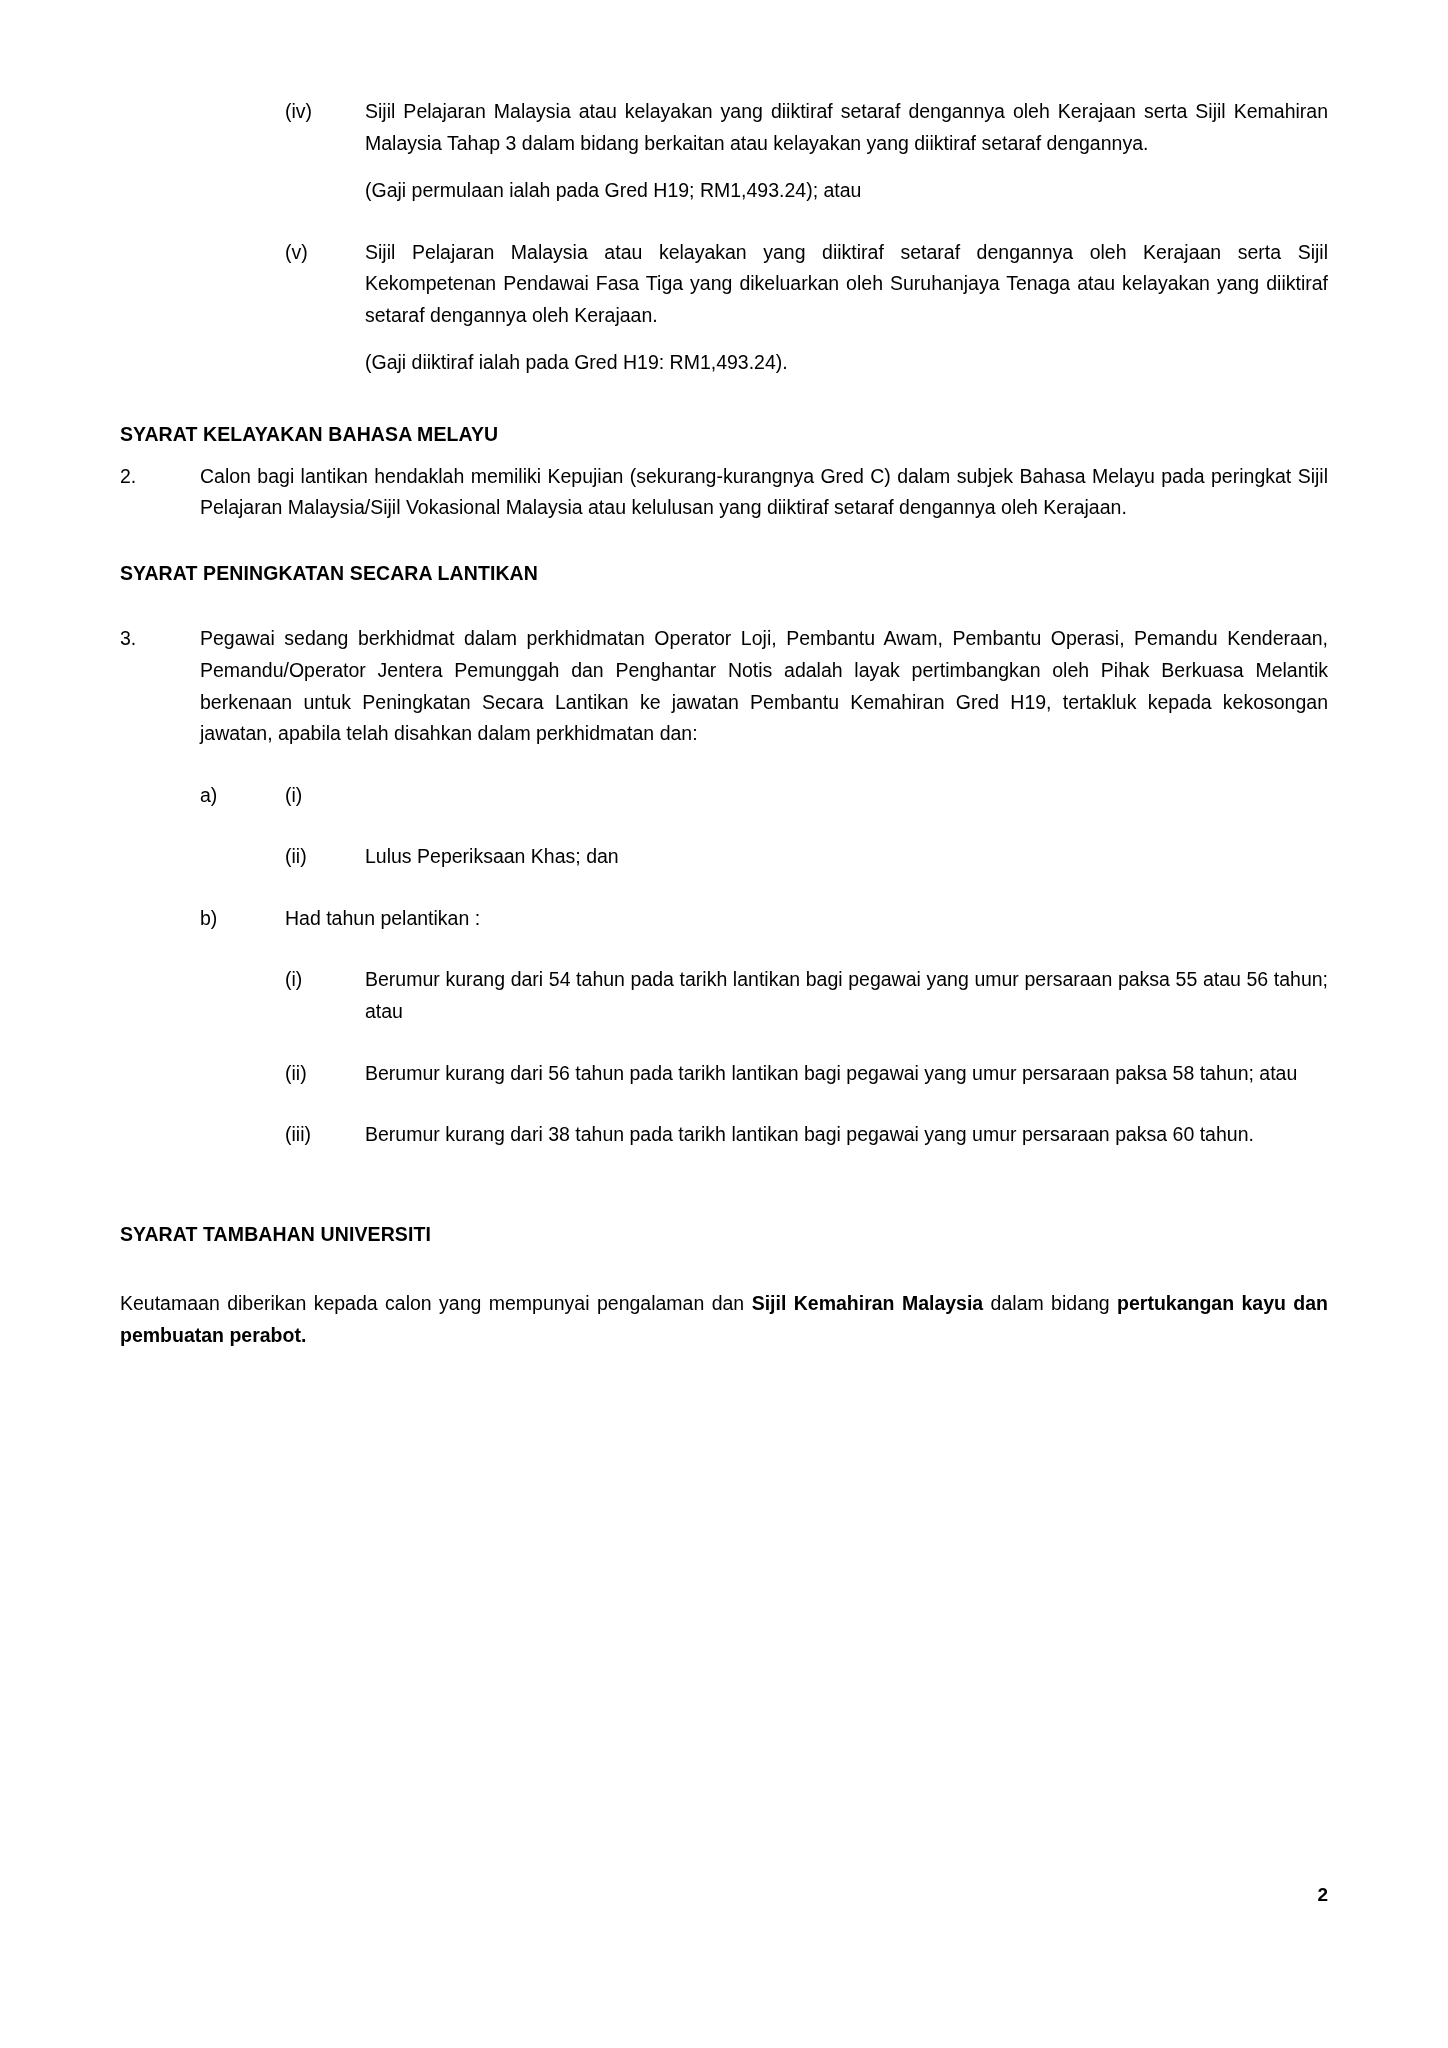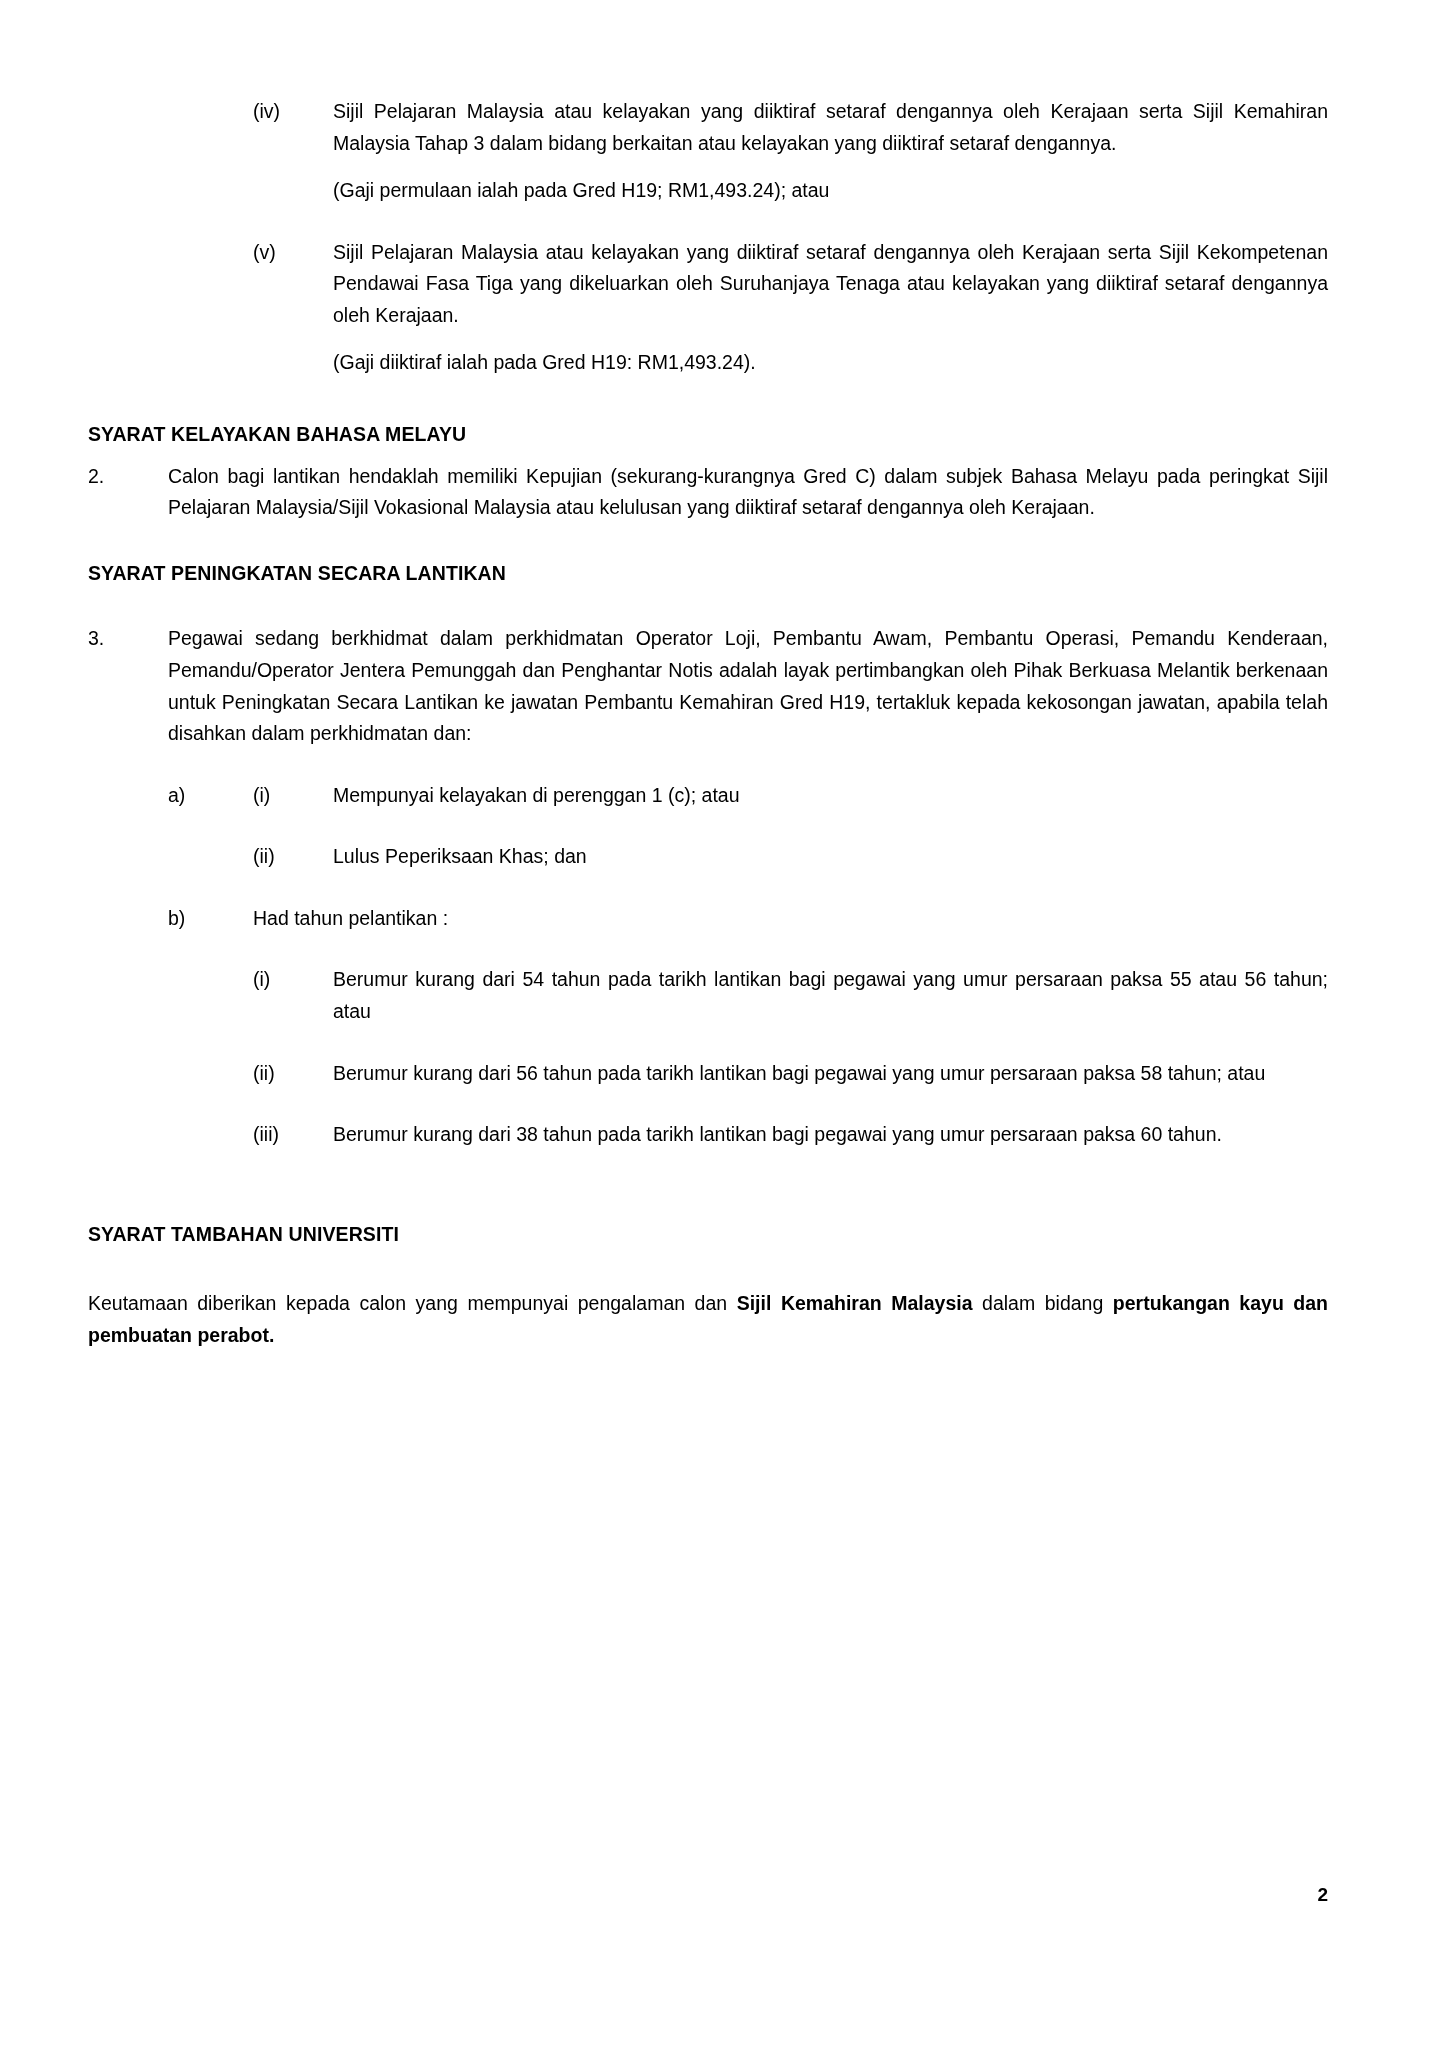--- a/index.html
+++ b/index.html
@@ -10,21 +10,21 @@
   body {
     font-family: "Liberation Sans", sans-serif;
     color: #000000;
   }
   .page {
     width: 1448px;
     height: 1972px;
     box-sizing: border-box;
     position: relative;
     background: #ffffff;
-    padding: 96px 120px 60px 88px;
+    padding: 96px 120px 60px 120px;
   }
   .doc {
     font-size: 19.5px;
     line-height: 1.62;
   }
   
   .item {
     display: flex;
     align-items: flex-start;
     margin-bottom: 0;
@@ -146,21 +146,20 @@
 
     <div class="section-heading gap-top-lg">SYARAT PENINGKATAN SECARA LANTIKAN</div>
     <div class="numbered gap-top-lg">
       <div class="marker">3.</div>
       <div class="body">Pegawai sedang berkhidmat dalam perkhidmatan Operator Loji, Pembantu Awam, Pembantu Operasi, Pemandu Kenderaan, Pemandu/Operator Jentera Pemunggah dan Penghantar Notis adalah layak pertimbangkan oleh Pihak Berkuasa Melantik berkenaan untuk Peningkatan Secara Lantikan ke jawatan Pembantu Kemahiran Gred H19, tertakluk kepada kekosongan jawatan, apabila telah disahkan dalam perkhidmatan dan:</div>
     </div>
 
     <div class="sub-a">
       <div class="marker-a">a)</div>
       <div class="marker-i">(i)</div>
-      <div class="body">Mempunyai kelayakan di perenggan 1 (c); atau</div>
     </div>
 
     <div class="sub-a">
       <div class="marker-a"></div>
       <div class="marker-i">(ii)</div>
       <div class="body">Lulus Peperiksaan Khas; dan</div>
     </div>
 
     <div class="sub-a">
       <div class="marker-a">b)</div>

